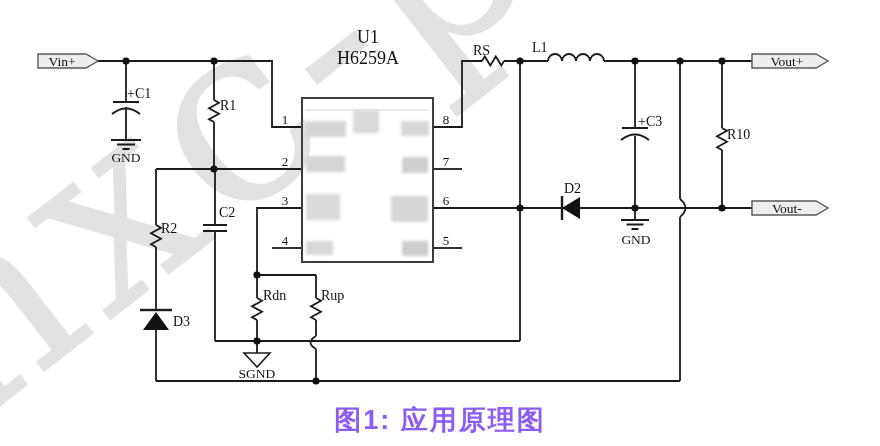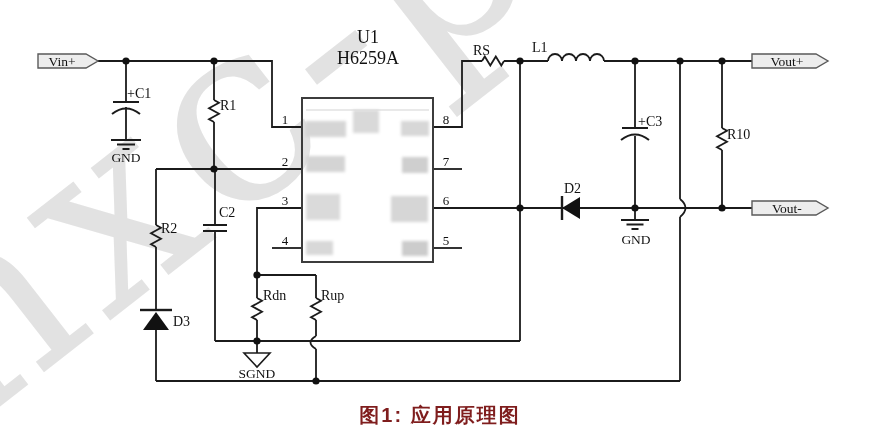--- a/index.html
+++ b/index.html
@@ -1,21 +1,21 @@
 <!DOCTYPE html>
 <html><head>
 <meta charset="utf-8">
 <style>
   html,body{margin:0;padding:0;background:#ffffff;}
   .stage{position:relative;width:880px;height:446px;background:#ffffff;overflow:hidden;
          font-family:"Liberation Serif", serif;}
   .stage svg{position:absolute;left:0;top:0;}
   .caption{position:absolute;left:0;top:402px;width:880px;text-align:center;
            font-family:"Liberation Sans", sans-serif;font-weight:bold;
-           font-size:20px;color:#7f1d1d;letter-spacing:2px;}
+           font-size:27px;color:#8b5cf6;letter-spacing:2px;}
 </style>
 </head>
 <body>
 
 <div class="stage">
 <svg width="880" height="446" viewBox="0 0 880 446">
 
   <defs>
     <filter id="cens" x="-40%" y="-40%" width="180%" height="180%">
       <feGaussianBlur stdDeviation="1.4"></feGaussianBlur>

